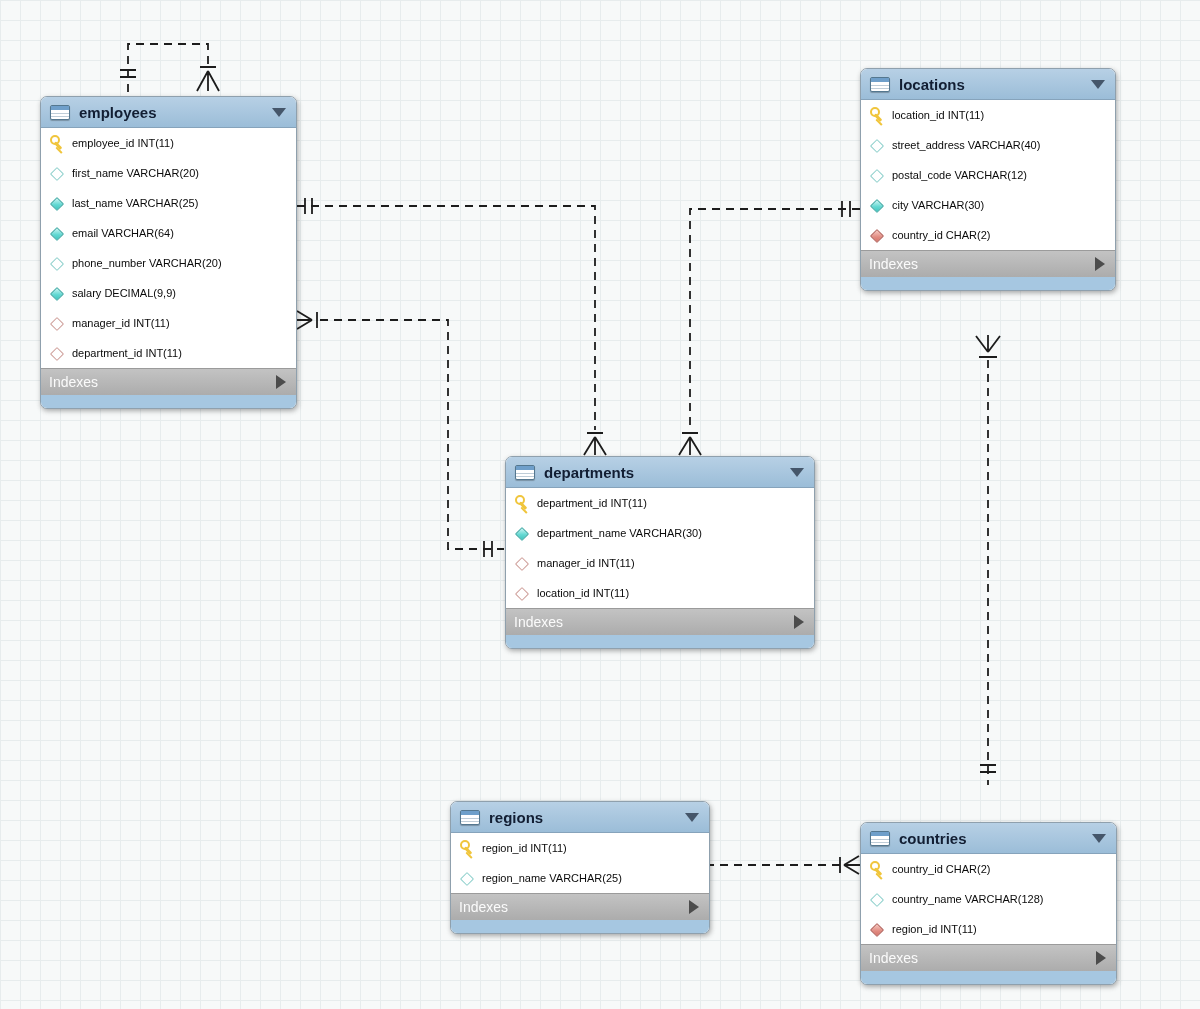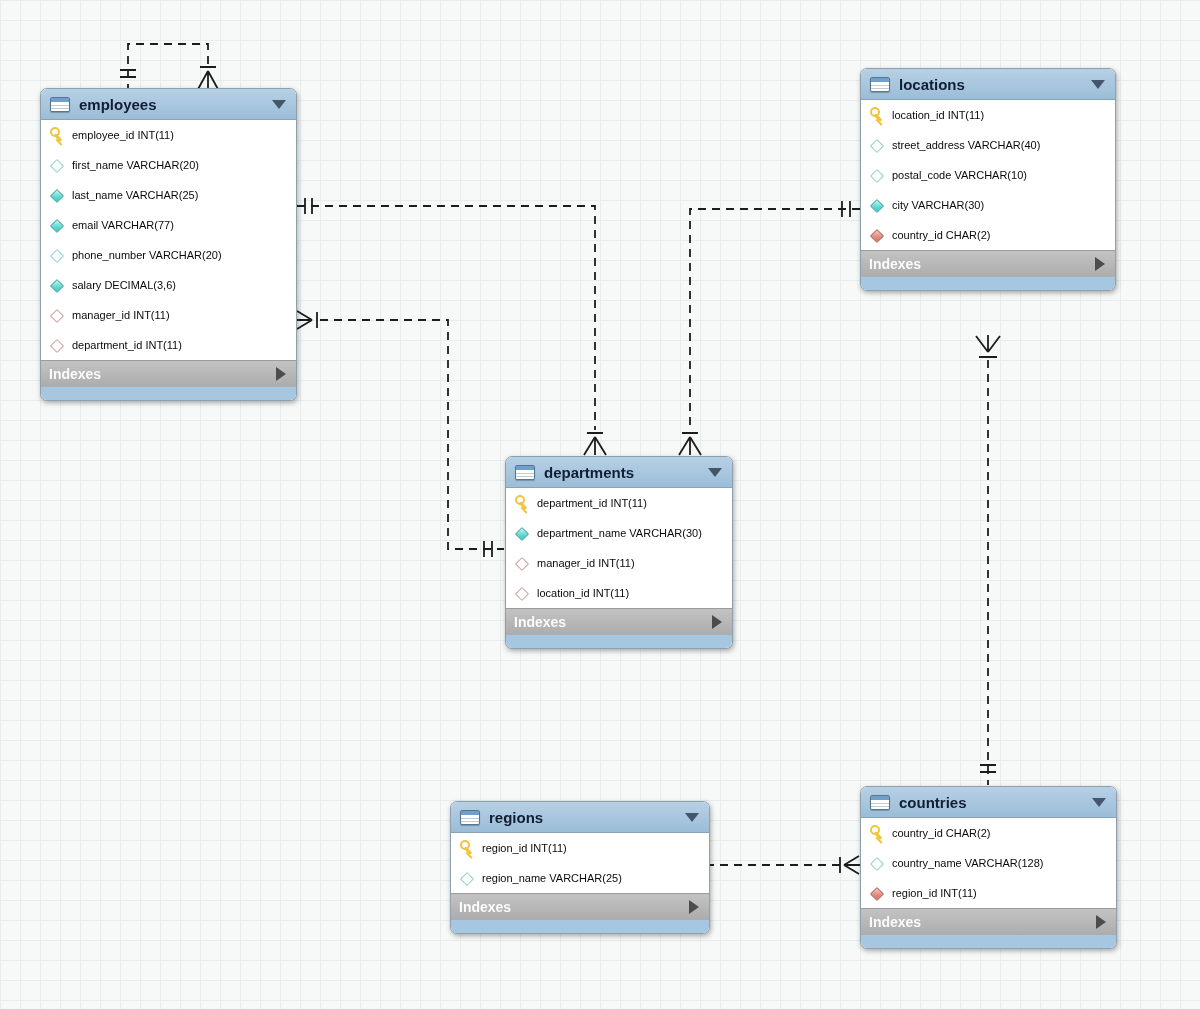--- a/index.html
+++ b/index.html
@@ -81,21 +81,21 @@
   }
   .col-icon[data-icon="diamond-red-hollow"]::before {
     background:#fff; border:1px solid #ce9d98;
   }
 
   .t-footer {
     display:flex; align-items:center; height:27px; padding:0 10px 0 8px;
     background:linear-gradient(#c3c3c3,#acacac);
     border-top:1px solid #9b9b9b;
   }
-  .f-label { font-size:14px; font-weight:bold; color:#fbfbfb; }
+  .f-label { font-size:14px; font-weight:normal; color:#fbfbfb; }
   .expand-arrow {
     margin-left:auto; width:0; height:0;
     border-top:7px solid transparent; border-bottom:7px solid transparent;
     border-left:10px solid #4c4c4c;
   }
   .t-strip { height:13px; background:#a6c7e1; }
 </style>
 </head>
 <body>
 
@@ -121,50 +121,50 @@
     <g class="conn">
       <path class="dash" d="M988,360 V785"></path>
       <path class="solid" d="M988,335 V352 M988,352 L976,336 M988,352 L1000,336 M979,357 H997 M980,765 H996 M980,772 H996"></path>
     </g>
     <g class="conn">
       <path class="dash" d="M692,865 H860"></path>
       <path class="solid" d="M700,857 V873 M708,857 V873 M840,857 V873 M844,865 L859,856 M844,865 L859,874 M844,865 H860"></path>
     </g>
   </svg>
 
-  <div class="table-card" style="left:40px; top:88px; width:257px;">
+  <div class="table-card" style="left:40px; top:96px; width:257px;">
     <div class="t-header">
       <span class="tbl-icon"></span>
       <span class="t-title">employees</span>
       <span class="collapse-arrow"></span>
     </div>
     <div class="t-body">
       <div class="t-row">
         <span class="col-icon" data-icon="key"></span>
         <span class="col-text">employee_id INT(11)</span>
       </div>
       <div class="t-row">
         <span class="col-icon" data-icon="diamond-cyan-hollow"></span>
         <span class="col-text">first_name VARCHAR(20)</span>
       </div>
       <div class="t-row">
         <span class="col-icon" data-icon="diamond-cyan-filled"></span>
         <span class="col-text">last_name VARCHAR(25)</span>
       </div>
       <div class="t-row">
         <span class="col-icon" data-icon="diamond-cyan-filled"></span>
-        <span class="col-text">email VARCHAR(77)</span>
+        <span class="col-text">email VARCHAR(64)</span>
       </div>
       <div class="t-row">
         <span class="col-icon" data-icon="diamond-cyan-hollow"></span>
         <span class="col-text">phone_number VARCHAR(20)</span>
       </div>
       <div class="t-row">
         <span class="col-icon" data-icon="diamond-cyan-filled"></span>
-        <span class="col-text">salary DECIMAL(3,6)</span>
+        <span class="col-text">salary DECIMAL(9,9)</span>
       </div>
       <div class="t-row">
         <span class="col-icon" data-icon="diamond-red-hollow"></span>
         <span class="col-text">manager_id INT(11)</span>
       </div>
       <div class="t-row">
         <span class="col-icon" data-icon="diamond-red-hollow"></span>
         <span class="col-text">department_id INT(11)</span>
       </div>
     </div>
@@ -185,39 +185,39 @@
       <div class="t-row">
         <span class="col-icon" data-icon="key"></span>
         <span class="col-text">location_id INT(11)</span>
       </div>
       <div class="t-row">
         <span class="col-icon" data-icon="diamond-cyan-hollow"></span>
         <span class="col-text">street_address VARCHAR(40)</span>
       </div>
       <div class="t-row">
         <span class="col-icon" data-icon="diamond-cyan-hollow"></span>
-        <span class="col-text">postal_code VARCHAR(10)</span>
+        <span class="col-text">postal_code VARCHAR(12)</span>
       </div>
       <div class="t-row">
         <span class="col-icon" data-icon="diamond-cyan-filled"></span>
         <span class="col-text">city VARCHAR(30)</span>
       </div>
       <div class="t-row">
         <span class="col-icon" data-icon="diamond-red-filled"></span>
         <span class="col-text">country_id CHAR(2)</span>
       </div>
     </div>
     <div class="t-footer">
       <span class="f-label">Indexes</span>
       <span class="expand-arrow"></span>
     </div>
     <div class="t-strip"></div>
   </div>
 
-  <div class="table-card" style="left:505px; top:456px; width:228px;">
+  <div class="table-card" style="left:505px; top:456px; width:310px;">
     <div class="t-header">
       <span class="tbl-icon"></span>
       <span class="t-title">departments</span>
       <span class="collapse-arrow"></span>
     </div>
     <div class="t-body">
       <div class="t-row">
         <span class="col-icon" data-icon="key"></span>
         <span class="col-text">department_id INT(11)</span>
       </div>
@@ -257,21 +257,21 @@
         <span class="col-text">region_name VARCHAR(25)</span>
       </div>
     </div>
     <div class="t-footer">
       <span class="f-label">Indexes</span>
       <span class="expand-arrow"></span>
     </div>
     <div class="t-strip"></div>
   </div>
 
-  <div class="table-card" style="left:860px; top:786px; width:257px;">
+  <div class="table-card" style="left:860px; top:822px; width:257px;">
     <div class="t-header">
       <span class="tbl-icon"></span>
       <span class="t-title">countries</span>
       <span class="collapse-arrow"></span>
     </div>
     <div class="t-body">
       <div class="t-row">
         <span class="col-icon" data-icon="key"></span>
         <span class="col-text">country_id CHAR(2)</span>
       </div>

